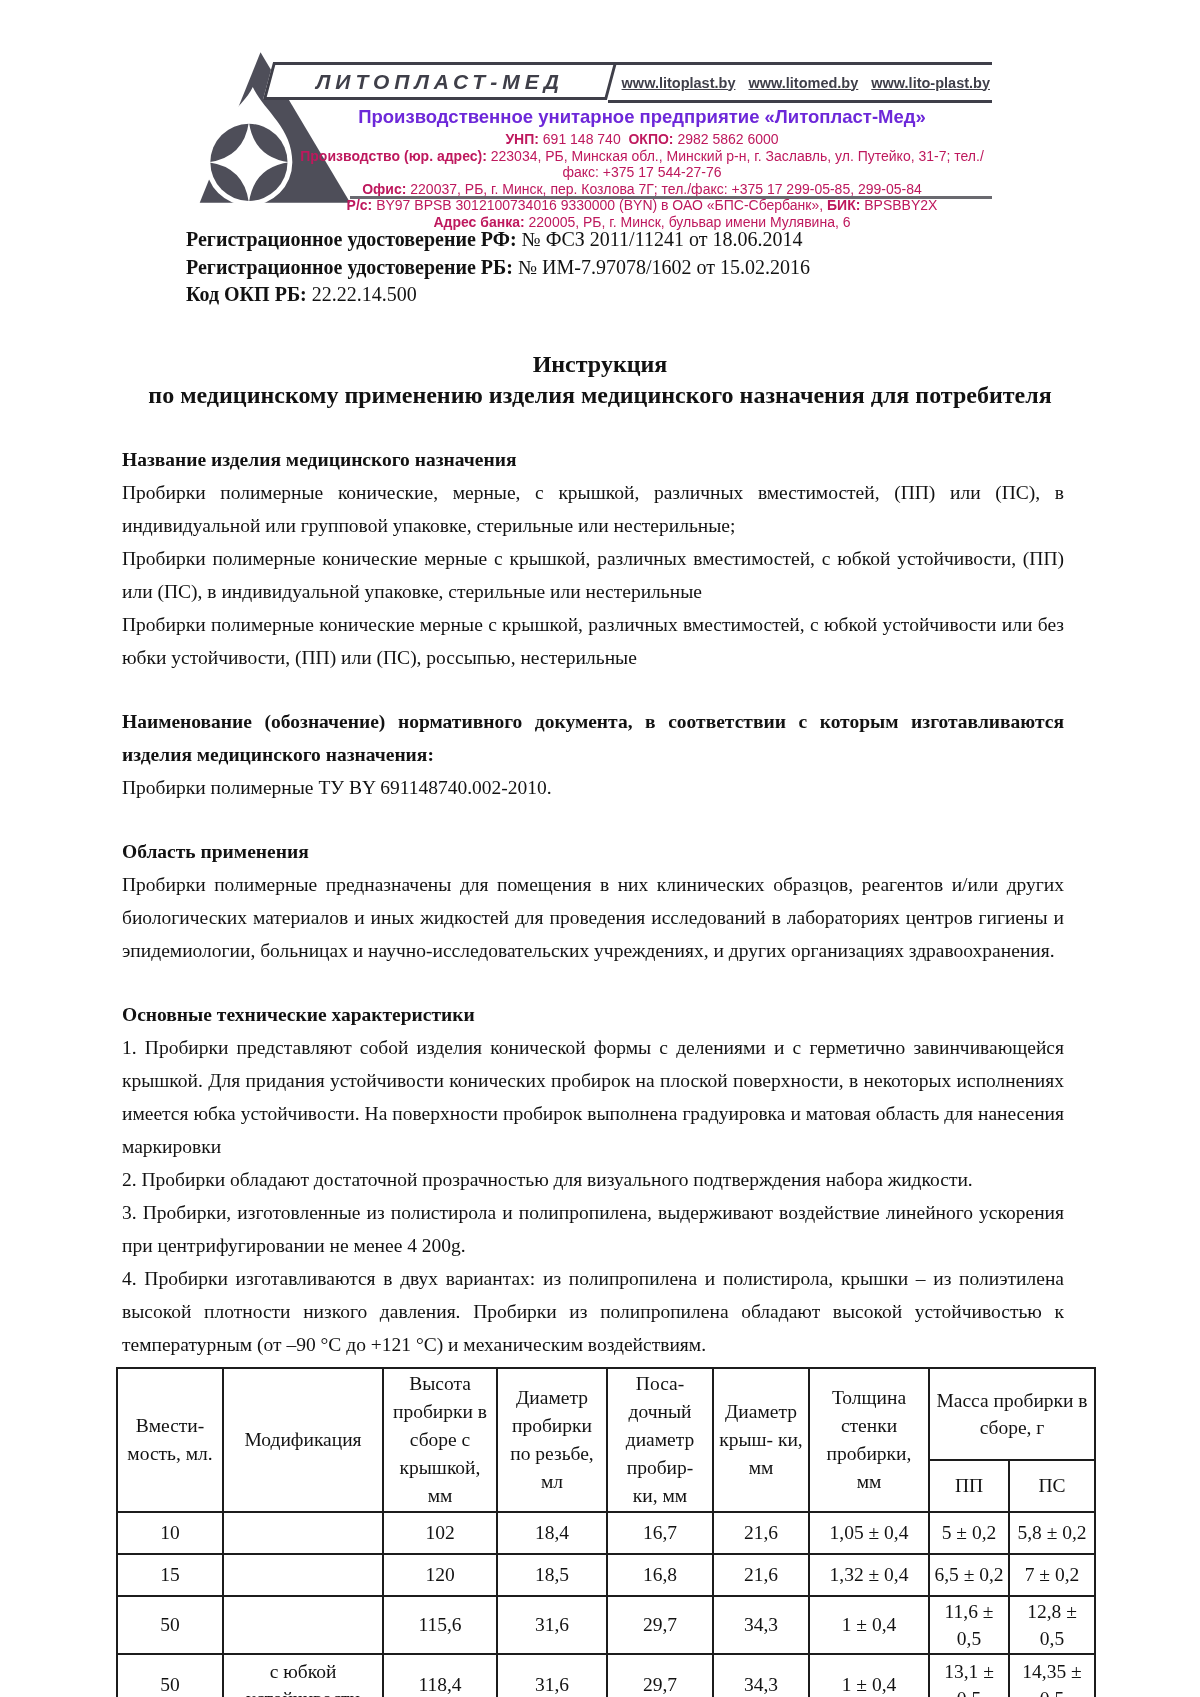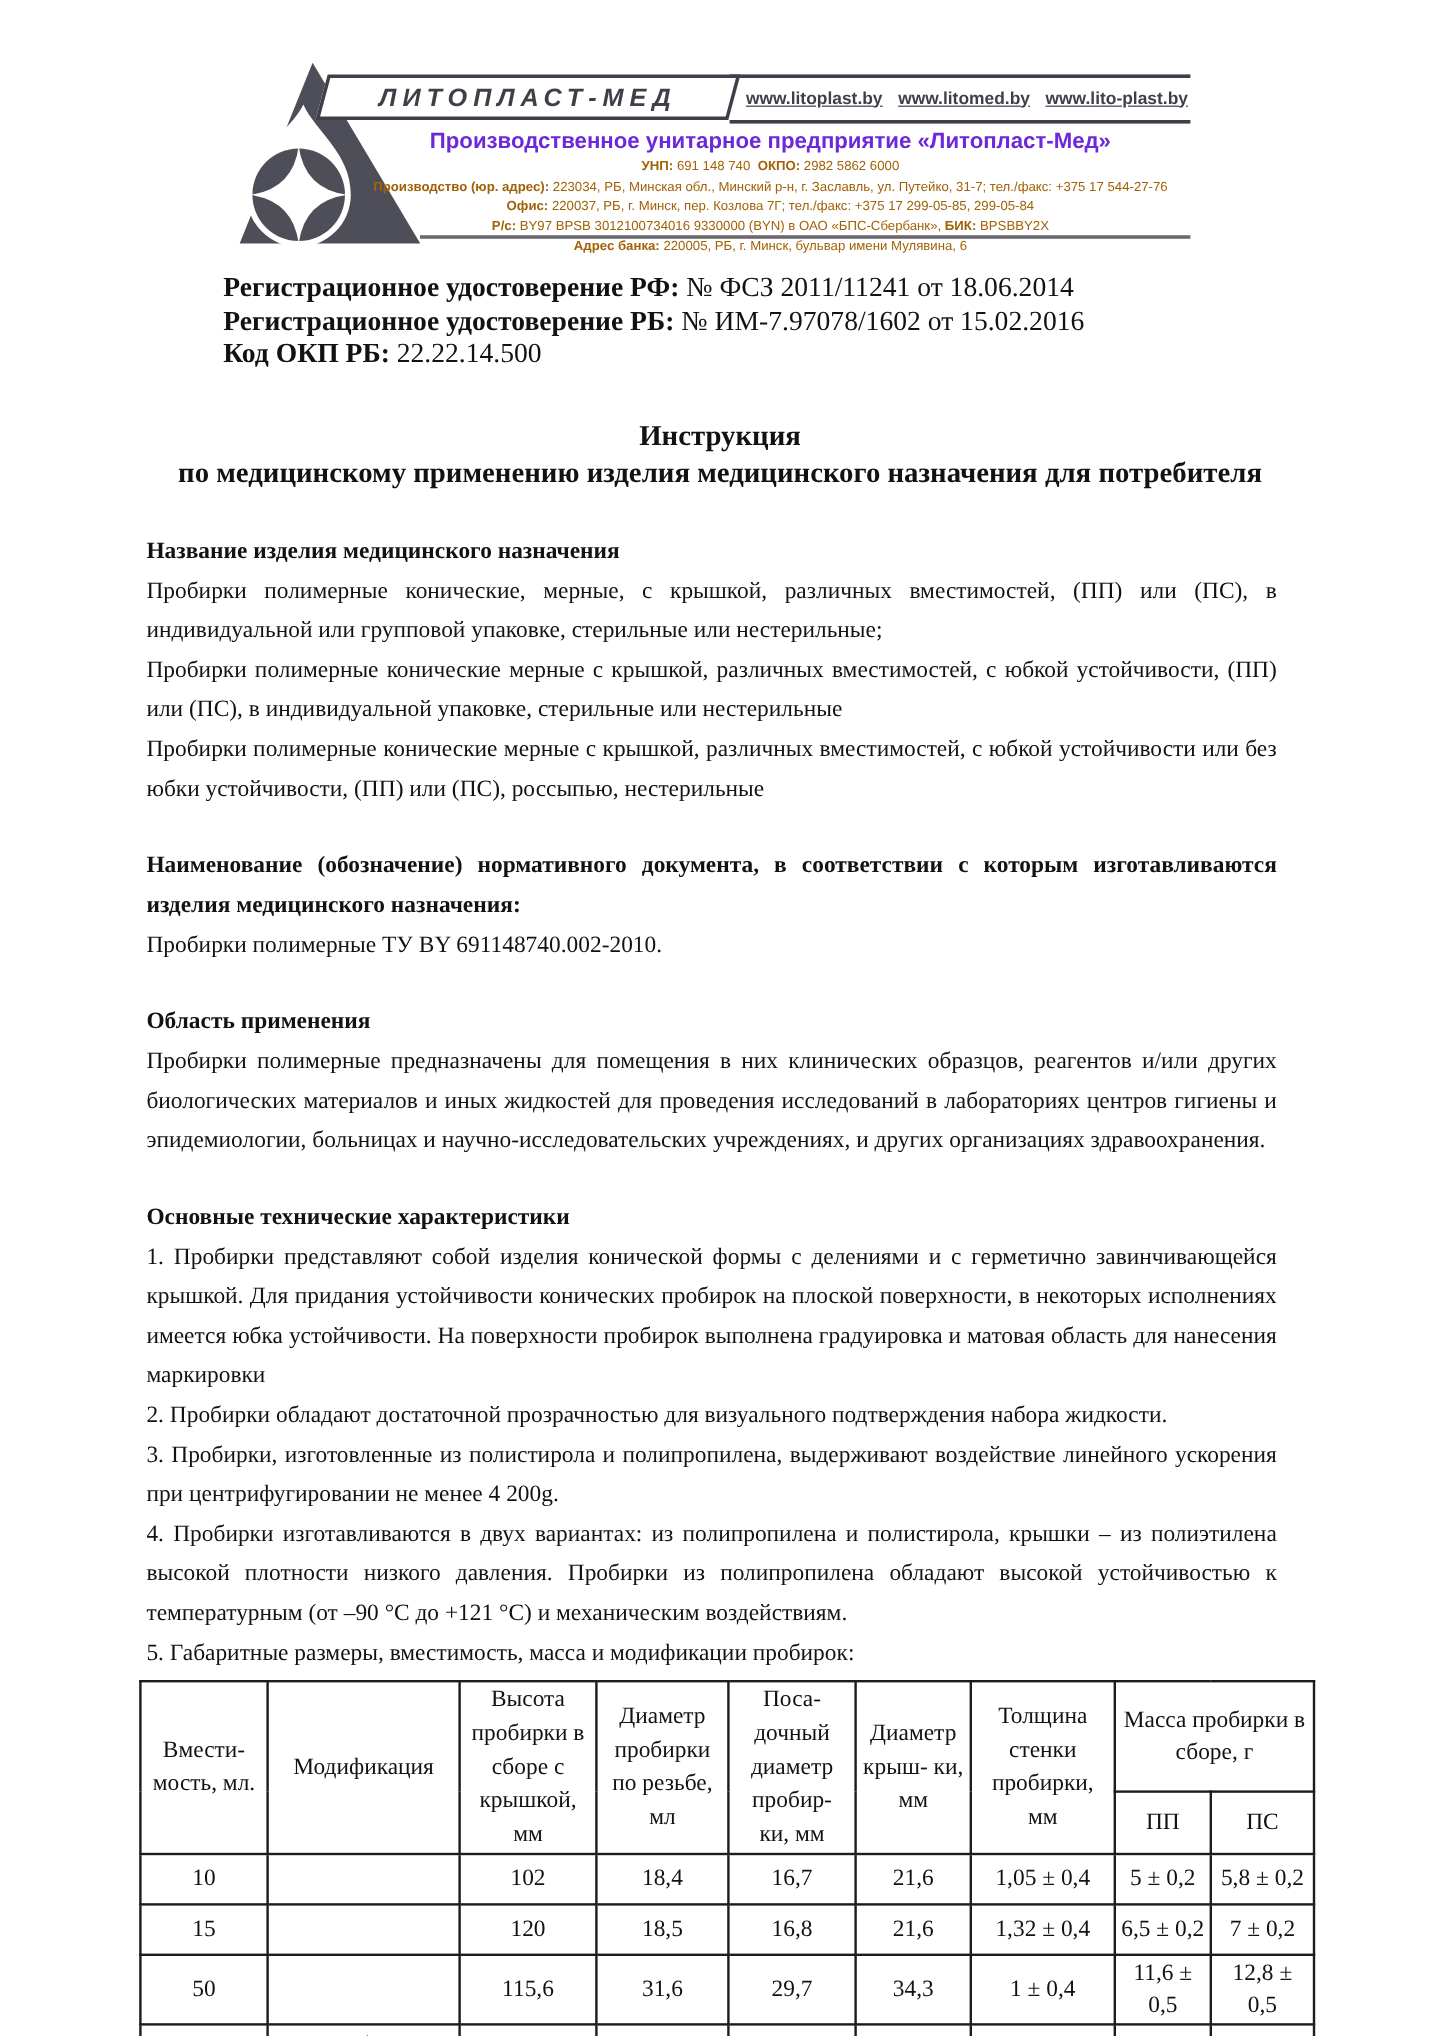--- a/index.html
+++ b/index.html
@@ -31,27 +31,27 @@
     display:flex; align-items:center; justify-content:flex-end; gap:13px;
     padding-right:2px;
   }
   .url-strip a {
     font-weight:bold; font-size:14.5px; color:#3f3f49;
     text-decoration:underline; white-space:nowrap;
   }
 
   .company-block { position:absolute; left:290px; top:106px; width:704px; text-align:center; }
   .company-name { font-size:18.5px; font-weight:bold; color:#6d28d9; margin-bottom:3px; }
-  .info-line { font-size:11px; line-height:16.5px; color:#a16207; }
+  .info-line { font-size:14px; line-height:16.5px; color:#be185d; }
   .lblb { font-weight:bold; }
 
   .head-rule { position:absolute; left:350px; top:196px; width:642px; height:3px; background:#6a6a70; }
 
   
-  .registration { margin:14px 0 0 186px; font-size:23px; line-height:27.5px; }
+  .registration { margin:14px 0 0 186px; font-size:20px; line-height:27.5px; }
   .registration .lbl { font-weight:bold; }
 
   
   .doc-title { margin-top:40px; text-align:center; font-weight:bold; font-size:24px; line-height:31px; }
 
   
   .content { margin:32px 0 0 122px; width:942px; font-size:19.5px; line-height:33px; text-align:justify; }
   .sec { margin-top:31px; }
   .sec:first-child { margin-top:12px; }
   .sec h3 { font-size:19.5px; font-weight:bold; text-align:left; }
@@ -164,21 +164,20 @@
       <h3>Область применения</h3>
       <p>Пробирки полимерные предназначены для помещения в них клинических образцов, реагентов и/или других биологических материалов и иных жидкостей для проведения исследований в лабораториях центров гигиены и эпидемиологии, больницах и научно-исследовательских учреждениях, и других организациях здравоохранения.</p>
     </div>
 
     <div class="sec">
       <h3>Основные технические характеристики</h3>
       <p>1. Пробирки представляют собой изделия конической формы с делениями и с герметично завинчивающейся крышкой. Для придания устойчивости конических пробирок на плоской поверхности, в некоторых исполнениях имеется юбка устойчивости.  На поверхности пробирок выполнена градуировка и матовая область для нанесения маркировки</p>
       <p>2. Пробирки обладают достаточной прозрачностью для визуального подтверждения набора жидкости.</p>
       <p>3. Пробирки, изготовленные из полистирола и полипропилена, выдерживают воздействие линейного ускорения при центрифугировании не менее 4 200g.</p>
       <p>4. Пробирки изготавливаются в двух вариантах: из полипропилена и полистирола, крышки – из полиэтилена высокой плотности низкого давления.   Пробирки из полипропилена обладают высокой устойчивостью к температурным (от –90 °С до +121 °С) и механическим воздействиям.</p>
-      <p>5. Габаритные размеры, вместимость, масса и модификации пробирок:</p>
 
       <table class="spec">
         <colgroup>
           <col style="width:106px">
             <col style="width:160px">
             <col style="width:114px">
           <col style="width:110px">
             <col style="width:106px">
             <col style="width:96px">
           <col style="width:120px">

